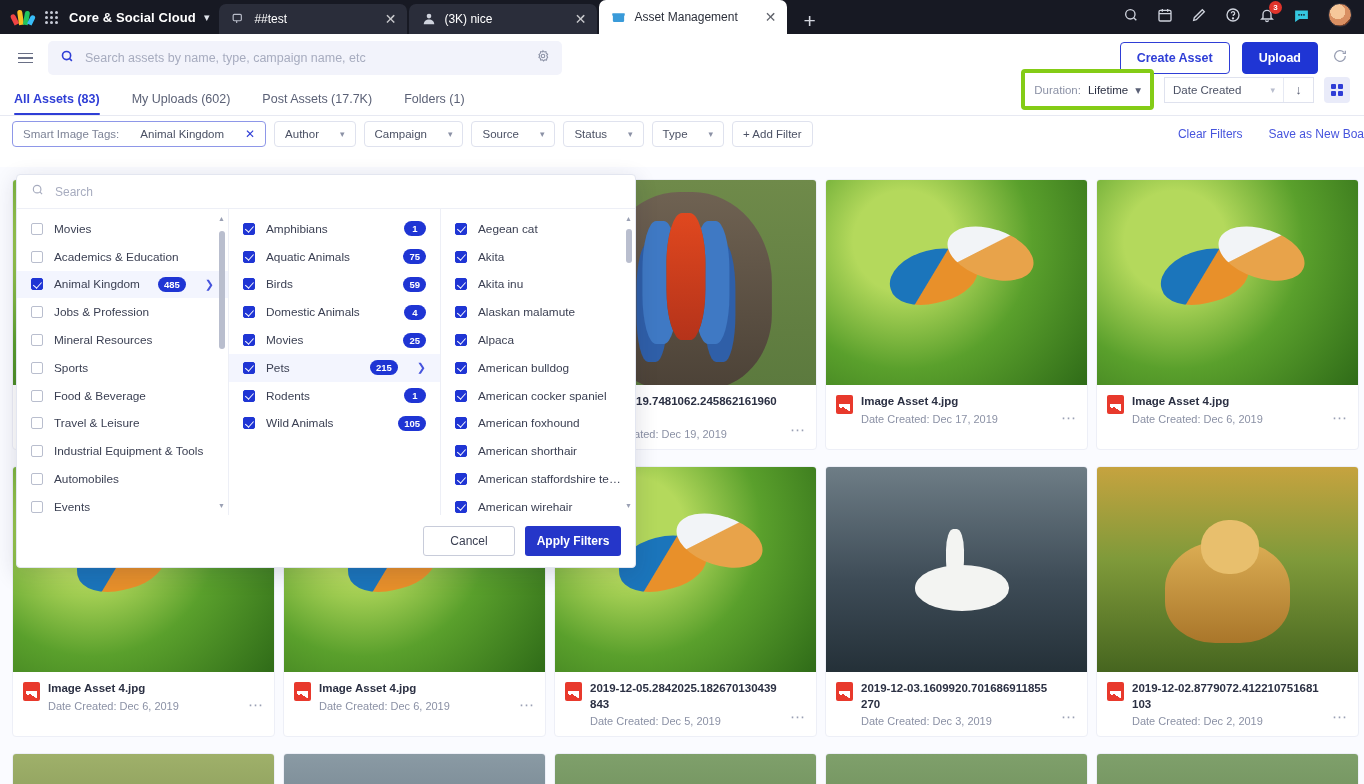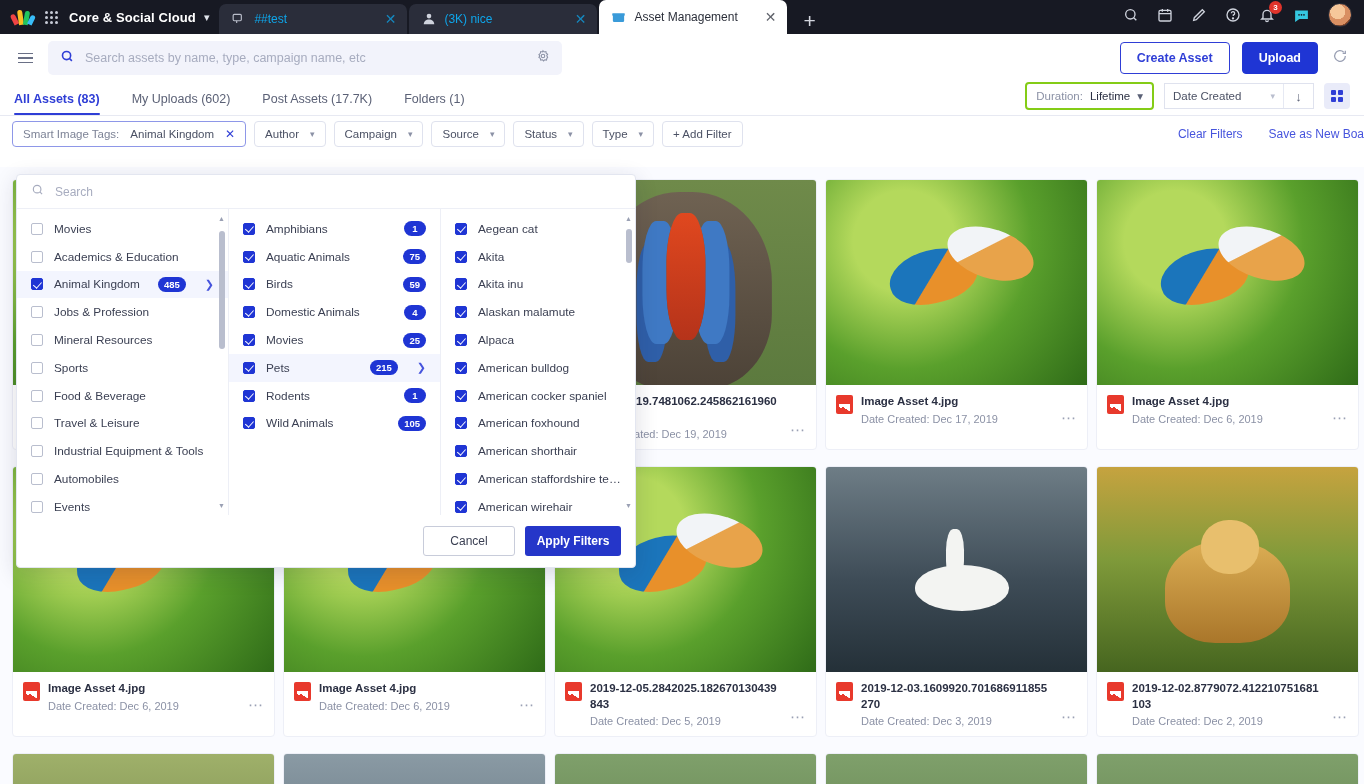--- a/index.html
+++ b/index.html
@@ -23,21 +23,21 @@
   .logo-mark i:nth-child(3){ left:12px; height:14px; background:#22c55e; transform: rotate(10deg); }
   .logo-mark i:nth-child(4){ left:17px; height:10px; background:#38bdf8; transform: rotate(26deg); }
   .grid-icon { display: grid; grid-template-columns: repeat(3, 3px); grid-template-rows: repeat(3, 3px); gap: 2px; }
   .grid-icon span { width: 3px; height: 3px; background: #c7cbd6; border-radius: 50%; }
   .workspace-name { color: #fff; font-size: 13px; font-weight: bold; letter-spacing: .1px; }
   .chev-down-sm { color: #dfe2ea; font-size: 11px; margin-left: -3px; }
 
   .tabs { display: flex; align-items: flex-end; height: 34px; }
   .tab {
     height: 30px; min-width: 188px; max-width: 196px; display: flex; align-items: center;
-    gap: 8px; padding: 0 8px 0 12px; background: #2a2d3a; color: #0ea5e9;
+    gap: 8px; padding: 0 8px 0 12px; background: #2a2d3a; color: #ffffff;
     border-radius: 7px 7px 0 0; font-size: 12px; margin-right: 2px; position: relative;
   }
   .tab.active { background: #ffffff; color: #2b2f3a; height: 34px; }
   .tab .tab-label { flex: 1; overflow: hidden; white-space: nowrap; text-overflow: ellipsis; }
   .tab .tab-close { font-size: 14px; opacity: .75; line-height: 1; padding: 0 3px; }
   .tab-ico { width: 15px; height: 15px; flex: none; display: flex; align-items: center; justify-content: center; }
   .new-tab { color: #d3d6de; font-size: 21px; padding: 0 14px 3px 14px; line-height: 1; }
 
   .chrome-right { margin-left: auto; display: flex; align-items: center; gap: 18px; padding: 0 12px 4px 0; height: 34px; }
   .cr-ico { color: #cfd3dd; position: relative; display: flex; align-items: center; justify-content: center; }
@@ -76,37 +76,37 @@
 
   
   .subnav { height: 34px; display: flex; align-items: flex-end; padding: 0 14px 0 0; border-bottom: 1px solid #e7e9f2; position: relative; }
   .subtabs { display: flex; align-items: flex-end; gap: 0; }
   .subtab { font-size: 12.5px; color: #5b6176; padding: 0 16px 9px 16px; position: relative; white-space: nowrap; }
   .subtab:first-child { padding-left: 14px; }
   .subtab.active { color: #2f3ed6; font-weight: bold; }
   .subtab.active::after { content: ""; position: absolute; left: 14px; right: 16px; bottom: 0; height: 2.5px; background: #2f3ed6; border-radius: 2px; }
   .subnav-right { margin-left: auto; display: flex; align-items: center; gap: 10px; padding-bottom: 5px; }
   .pill {
-    height: 28px; border: 2px solid #84cc16; border-radius: 4px; display: flex; align-items: center;
+    height: 41px; border: 4px solid #84cc16; border-radius: 4px; display: flex; align-items: center;
     gap: 7px; padding: 0 9px; font-size: 11.5px; color: #5b6176; background: #fff;
   }
   .pill .muted { color: #8b91a5; }
   .pill .val { color: #2b3043; }
   .sortbox { height: 26px; border: 1px solid #dfe2ee; border-radius: 0; display: flex; align-items: stretch; background: #fff; }
   .sortbox .field { width: 118px; display: flex; align-items: center; justify-content: space-between; padding: 0 8px; font-size: 11.5px; color: #4b5164; }
   .sortbox .dirbtn { width: 30px; border-left: 1px solid #e6e9f3; display: flex; align-items: center; justify-content: center; color: #5b6176; font-size: 13px; }
   .viewtoggle { width: 26px; height: 26px; border-radius: 4px; background: #e9ebf9; display: flex; align-items: center; justify-content: center; }
   .viewtoggle .g { display: grid; grid-template-columns: repeat(2, 5px); grid-template-rows: repeat(2, 5px); gap: 2px; }
   .viewtoggle .g span { background: #2f3ed6; display: block; border-radius: 1px; }
 
   
   .filterbar { height: 36px; display: flex; align-items: center; padding: 0 0 0 12px; gap: 8px; position: relative; }
   .chip {
     height: 26px; border: 1px solid #dfe2ee; border-radius: 4px; display: flex; align-items: center;
-    gap: 11px; padding: 0 10px; font-size: 11.5px; color: #4b5164; background: #fff; white-space: nowrap;
+    gap: 21px; padding: 0 10px; font-size: 11.5px; color: #4b5164; background: #fff; white-space: nowrap;
   }
   .chip.active { border-color: #8e97e8; }
   .chip .chip-x { color: #2f3ed6; font-size: 12px; }
   .chip .cdown { color: #8b91a5; font-size: 9px; }
   .chip .chip-key { color: #7d8396; }
   .chip-add { color: #4b5164; }
   .filterbar-right { margin-left: auto; display: flex; align-items: center; gap: 26px; padding-right: 0; }
   .link-action { color: #4654dd; font-size: 12px; white-space: nowrap; }
 
   

